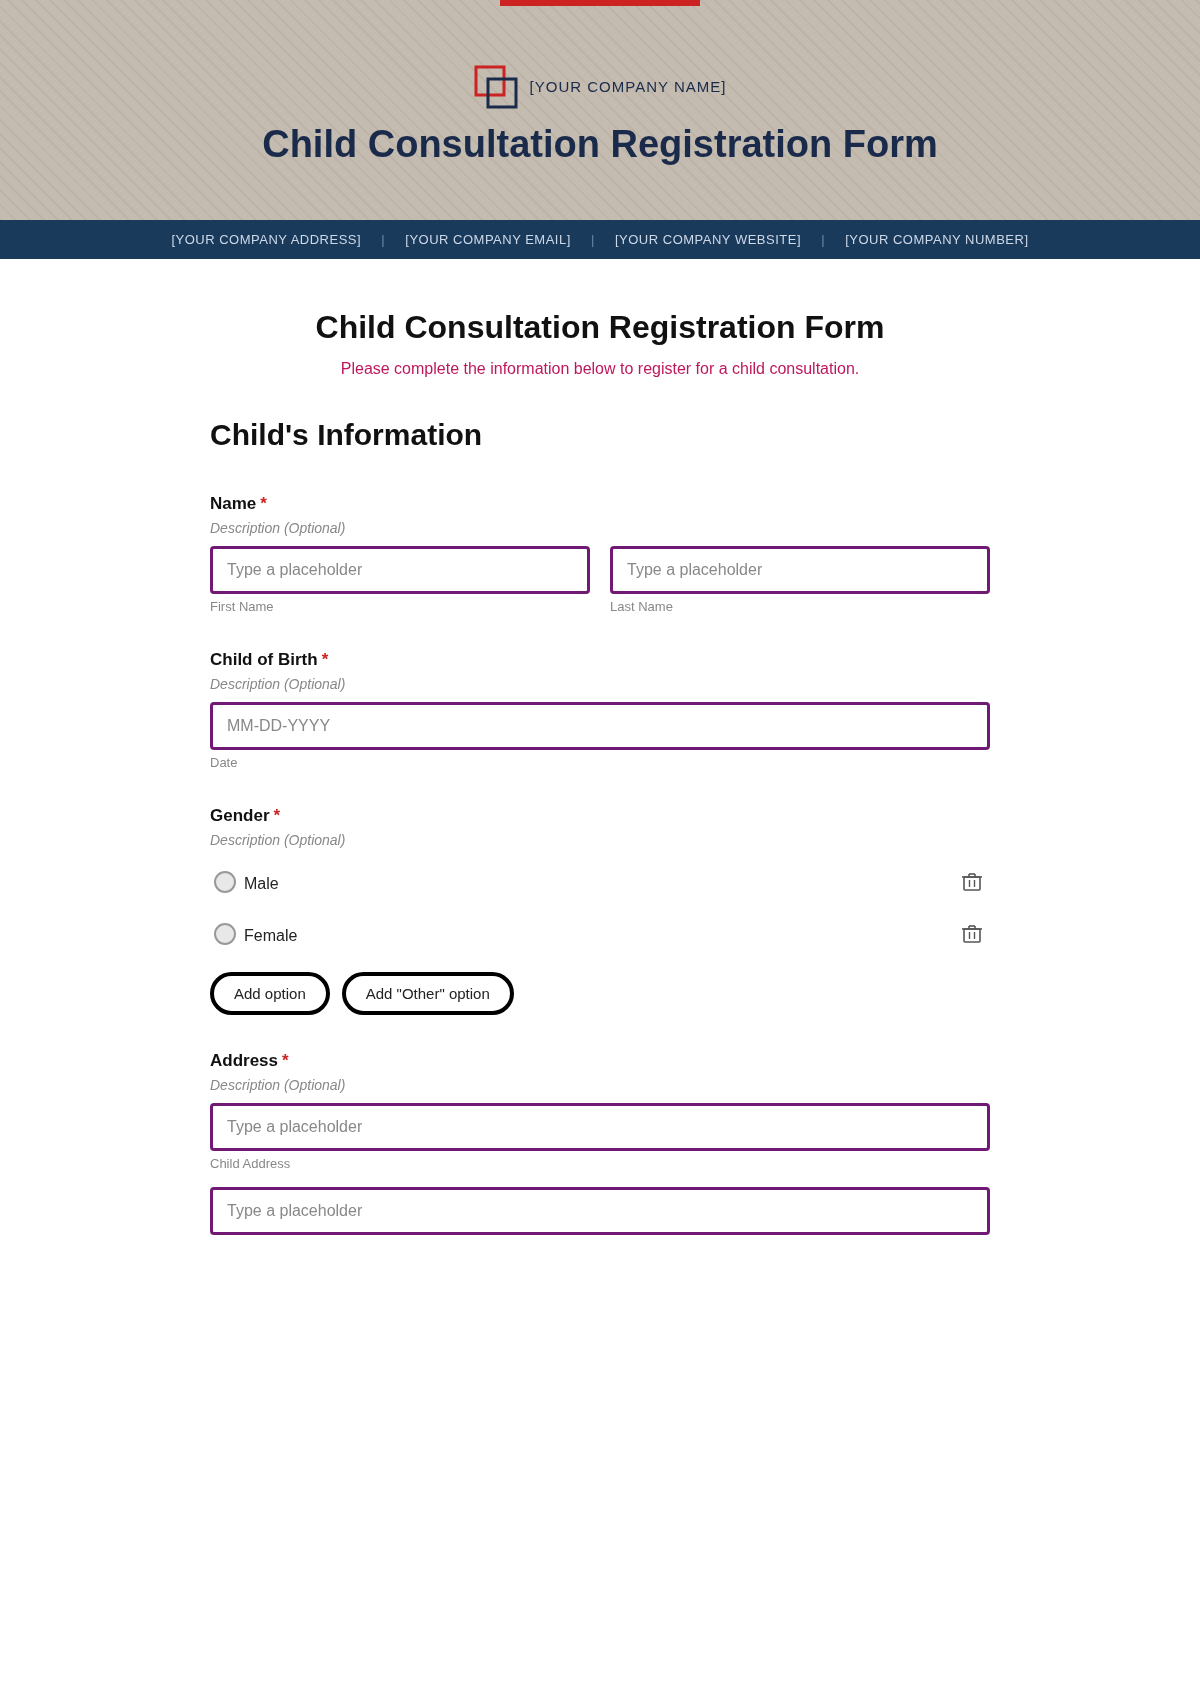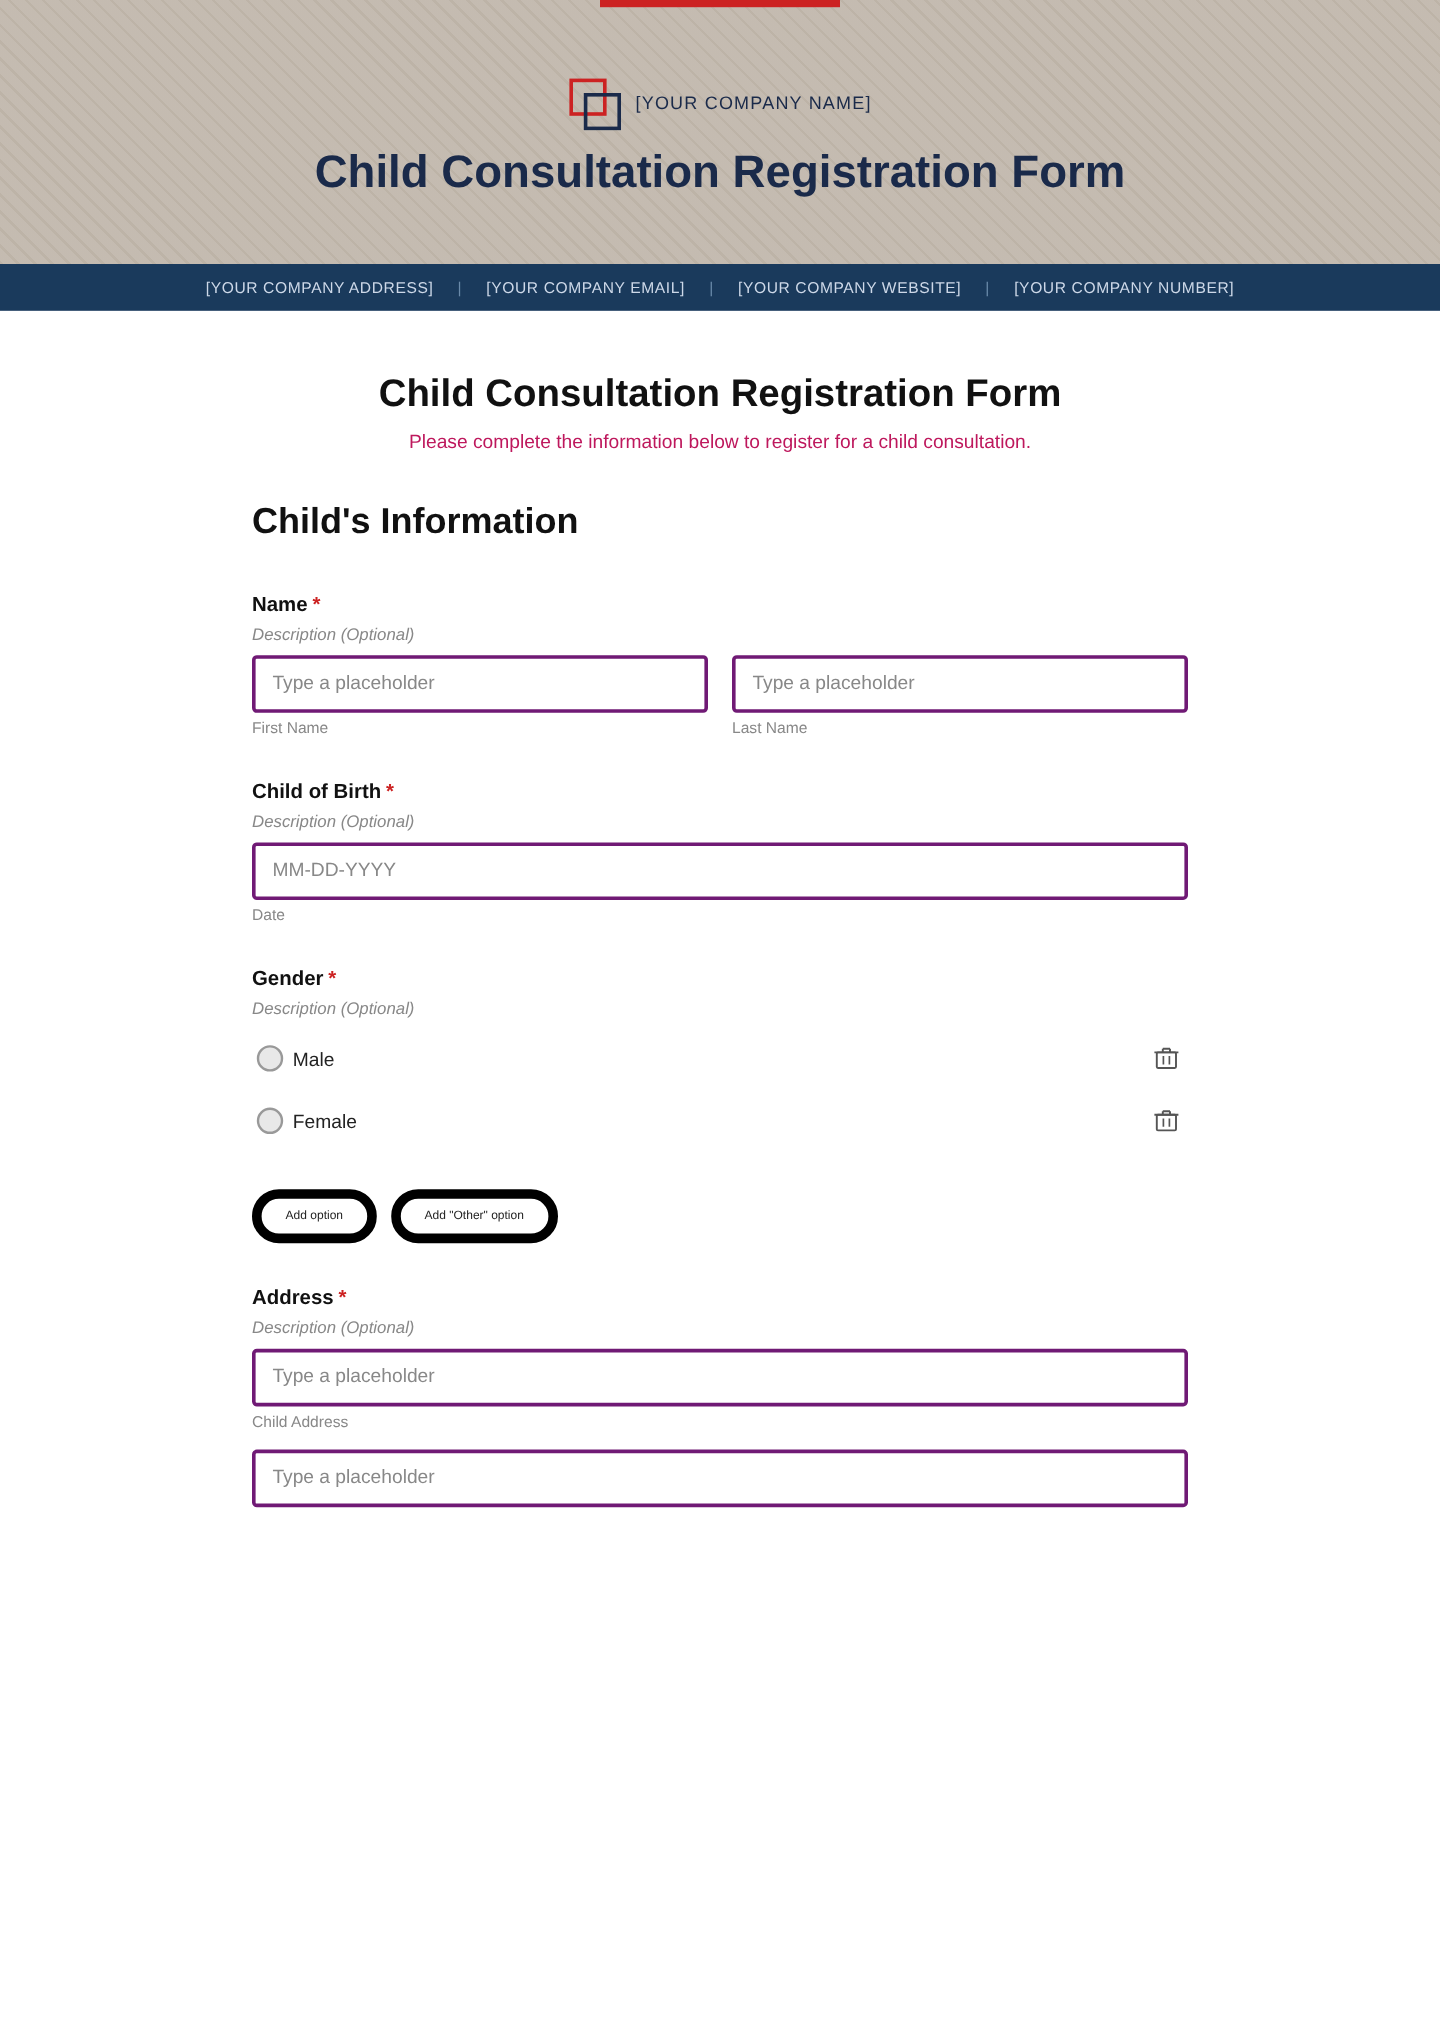--- a/index.html
+++ b/index.html
@@ -206,28 +206,27 @@
 
     
     .add-options-row {
       display: flex;
       gap: 12px;
       margin-top: 14px;
     }
 
     .add-option-btn {
       padding: 9px 20px;
-      border: 8px solid #000000;
+      border: 4px solid #000000;
       border-radius: 25px;
       background: #fff;
-      font-size: 10px;
+      font-size: 15px;
       color: #222;
       cursor: pointer;
       font-weight: 500;
-      margin-top: 19px;
     }
   </style>
 </head>
 <body>
 
 <div class="header-banner">
   <div class="red-bar"></div>
   <div class="logo-area">
 
     <svg class="logo-icon" viewBox="0 0 44 44" xmlns="http://www.w3.org/2000/svg">

